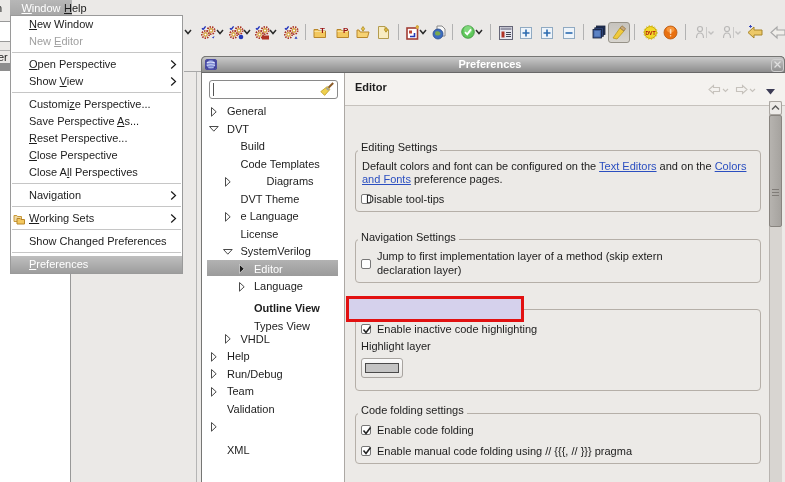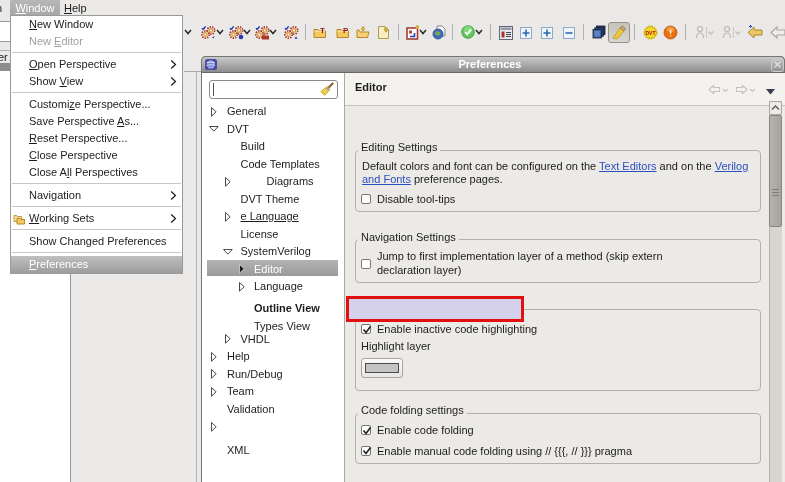--- a/index.html
+++ b/index.html
@@ -4,21 +4,21 @@
 <style>
 html,body{margin:0;padding:0;}
 #root{position:relative;width:785px;height:482px;overflow:hidden;
   font-family:"Liberation Sans",sans-serif;font-size:11px;color:#1c1c1c;
   background:#ebe9e7;}
 .ab{position:absolute;}
 u{text-decoration:underline;}
 
 #menubar{left:0;top:0;width:785px;height:16px;background:#ebe9e7;}
 #mbn{left:-4px;top:2px;}
-#mbwin{left:10px;top:0;width:50px;height:16px;line-height:16px;text-align:center;
+#mbwin{left:10px;top:0;width:62px;height:16px;line-height:16px;text-align:center;
   color:#fff;background:linear-gradient(#b7b7b7,#a6a6a6);}
 #mbhelp{left:64px;top:2px;}
 
 #menu{left:10px;top:15px;width:173px;height:259px;background:#fff;
   border:1px solid #9a9a9a;box-sizing:border-box;}
 .mi{position:relative;height:17px;line-height:17px;padding-left:18px;}
 .mi.dis{color:#a0a0a0;}
 .msep{position:relative;height:6px;}
 .msep:after{content:"";position:absolute;left:1px;right:1px;top:2px;height:1px;background:#c6c6c6;}
 .mi.hl{background:linear-gradient(#bfbfbf,#9d9d9d);color:#fff;}
@@ -308,21 +308,21 @@
   <div class="trow" style="left:240.5px;top:138px;">Build</div>
   <div class="trow" style="left:240.5px;top:155.5px;">Code Templates</div>
   <svg class="ab" style="left:225px;top:176.5px" width="6" height="10">
       <polygon points="0.5,0.5 5.2,4.8 0.5,9.2" fill="#fdfdfd" stroke="#4a4a4a" stroke-width="1"></polygon>
     </svg>
   <div class="trow" style="left:240.5px;top:173px;margin-left:26px;">Diagrams</div>
   <div class="trow" style="left:240.5px;top:190.5px;">DVT Theme</div>
   <svg class="ab" style="left:225px;top:211.5px" width="6" height="10">
       <polygon points="0.5,0.5 5.2,4.8 0.5,9.2" fill="#fdfdfd" stroke="#4a4a4a" stroke-width="1"></polygon>
     </svg>
-  <div class="trow" style="left:240.5px;top:208px;text-decoration:underline;">e Language</div>
+  <div class="trow" style="left:240.5px;top:208px;">e Language</div>
   <div class="trow" style="left:240.5px;top:225.5px;">License</div>
   <svg class="ab" style="left:223px;top:248.5px" width="10" height="6">
       <polygon points="0.5,0.5 9.2,0.5 4.8,5.2" fill="#fdfdfd" stroke="#4a4a4a" stroke-width="1"></polygon>
     </svg>
   <div class="trow" style="left:240.5px;top:243px;">SystemVerilog</div>
   <svg class="ab" style="left:239px;top:264px" width="6" height="10">
       <polygon points="0.5,0.5 5.2,4.8 0.5,9.2" fill="#1a1a1a" stroke="#e8e8e8" stroke-width="0.7"></polygon>
     </svg>
   <div class="trow" style="left:254px;top:260.5px;color:#fff;">Editor</div>
   <svg class="ab" style="left:239px;top:281.5px" width="6" height="10">
@@ -359,24 +359,24 @@
       <path d="M1 4.5 L4.5 1 L8 4.5" fill="none" stroke="#5a5a5a" stroke-width="1.4"></path>
     </svg>
   <div class="ab" id="sbthumb"></div>
   <div class="ab" style="left:772px;top:189px;width:7px;height:1px;background:#807c78;"></div>
   <div class="ab" style="left:772px;top:192px;width:7px;height:1px;background:#807c78;"></div>
   <div class="ab" style="left:772px;top:195px;width:7px;height:1px;background:#807c78;"></div>
 
 
   <div class="grp" style="left:355px;top:150px;width:404px;height:60px;"></div>
   <div class="grplabel" style="left:358px;top:141px;">Editing Settings</div>
-  <div class="ab" style="left:362px;top:160.3px;line-height:13px;white-space:nowrap;">Default colors and font can be configured on the <a class="lnk">Text Editors</a> and on the <a class="lnk">Verilog</a></div>
+  <div class="ab" style="left:362px;top:160.3px;line-height:13px;white-space:nowrap;">Default colors and font can be configured on the <a class="lnk">Text Editors</a> and on the <a class="lnk">Colors</a></div>
     <div class="ab" style="left:362px;top:173.3px;line-height:13px;white-space:nowrap;"><a class="lnk">and Fonts</a> preference pages.</div>
   <div class="cb" style="left:361px;top:194px;"></div>
-  <div class="ab" style="left:377px;top:192.5px;line-height:13px;">Disable tool-tips</div>
+  <div class="ab" style="left:366px;top:192.5px;line-height:13px;">Disable tool-tips</div>
 
   <div class="grp" style="left:355px;top:239px;width:404px;height:42px;"></div>
   <div class="grplabel" style="left:358px;top:231px;">Navigation Settings</div>
   <div class="cb" style="left:361px;top:259px;"></div>
   <div class="ab" style="left:377px;top:250px;line-height:13px;white-space:nowrap;">Jump to first implementation layer of a method (skip extern</div>
     <div class="ab" style="left:377px;top:264px;line-height:13px;white-space:nowrap;">declaration layer)</div>
 
   <div class="grp" style="left:355px;top:309px;width:404px;height:80px;"></div>
   <div class="ab" style="left:345.5px;top:295.5px;width:178.5px;height:26.5px;border:3.5px solid #e21111;box-sizing:border-box;background:#d5d1ec;"></div>
   <div class="cb" id="cb3" style="left:361px;top:324px;"></div>

